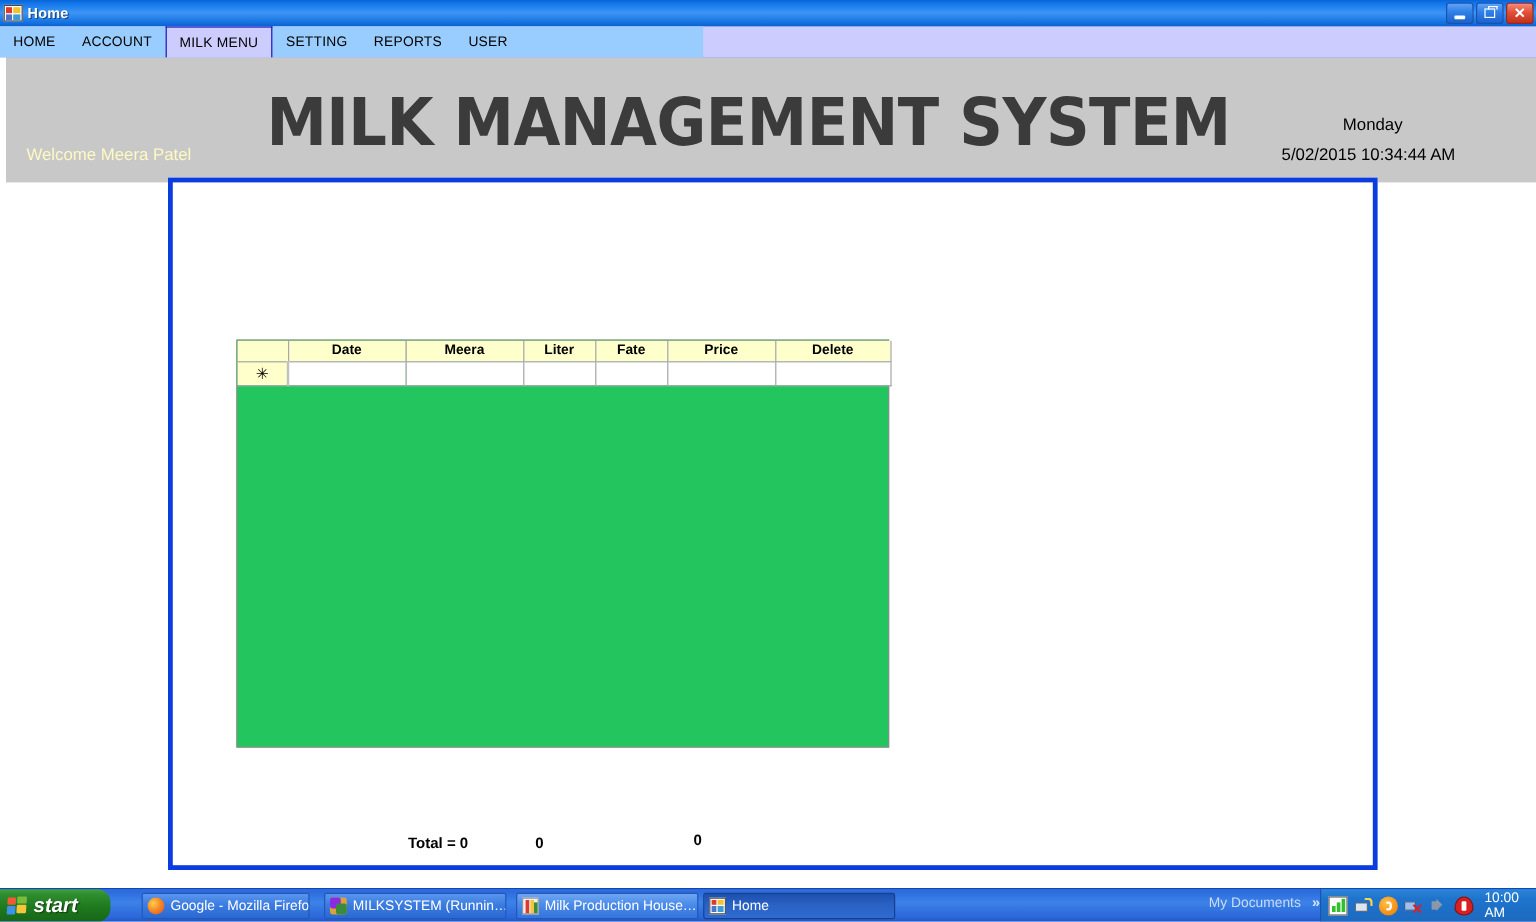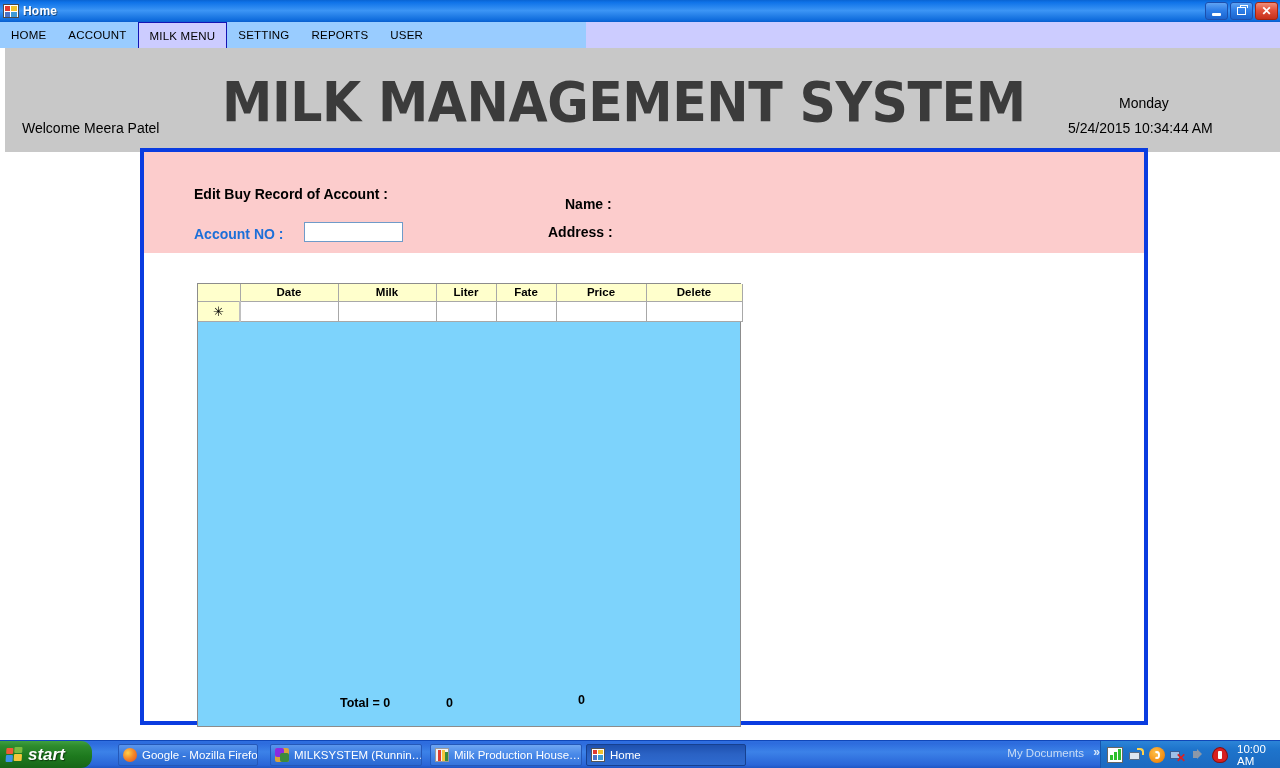--- a/index.html
+++ b/index.html
@@ -82,21 +82,21 @@
 
   .app-title{
     position:absolute;left:222px;top:70px;width:850px;height:64px;
     font-family:"DejaVu Sans", sans-serif;
     font-weight:bold;font-size:55px;color:#3B3B3B;
     letter-spacing:-0.5px;line-height:64px;
     transform:scaleX(0.92);transform-origin:left center;
     white-space:nowrap;
   }
   .welcome{
-    position:absolute;left:22px;top:120px;font-size:14px;color:#000000;
+    position:absolute;left:22px;top:120px;font-size:14px;color:#fef9c3;
   }
   .daylabel{position:absolute;left:1119px;top:95px;font-size:14px;color:#000;}
   .datelabel{position:absolute;left:1068px;top:120px;font-size:14px;color:#000;}
 
   
   .formwin{
     position:absolute;left:140px;top:148px;width:1008px;height:577px;
     border:4px solid #0A3CE0;background:#FFFFFF;box-sizing:border-box;
   }
   .pinkpanel{
@@ -108,22 +108,22 @@
     position:absolute;left:160px;top:70px;width:99px;height:20px;
     border:1px solid #6F9BC9;background:#FFFFFF;box-sizing:border-box;
     font-size:12px;padding:1px 3px;font-family:"Liberation Sans",sans-serif;
     outline:none;
   }
   .pp-name{position:absolute;left:421px;top:44px;font-size:14px;font-weight:bold;color:#000;}
   .pp-address{position:absolute;left:404px;top:72px;font-size:14px;font-weight:bold;color:#000;}
 
   
   .grid{
-    position:absolute;left:53px;top:131px;width:544px;height:444px;
-    border:1px solid #8C8C8C;background:#7dd3fc;box-sizing:border-box;
+    position:absolute;left:53px;top:131px;width:544px;height:340px;
+    border:1px solid #8C8C8C;background:#22c55e;box-sizing:border-box;
   }
   .grid table{border-collapse:collapse;width:100%;table-layout:fixed;}
   .grid th{
     height:17px;background:#FFFFCC;border-right:1px solid #A8A8A8;
     border-bottom:1px solid #A8A8A8;
     font-size:11.5px;font-weight:bold;color:#000;text-align:center;
     padding:0;box-sizing:border-box;
   }
   .grid th.rowhdr{border-right:1px solid #A8A8A8;}
   .grid td{
@@ -240,48 +240,41 @@
     </div>
   </div>
 
   <div class="appbg"></div>
   <div class="appbg-white"></div>
   <div class="appbg-left"></div>
 
   <div class="app-title">MILK MANAGEMENT SYSTEM</div>
   <div class="welcome">Welcome Meera Patel</div>
   <div class="daylabel">Monday</div>
-  <div class="datelabel">5/24/2015 10:34:44 AM</div>
+  <div class="datelabel">5/02/2015 10:34:44 AM</div>
 
   <div class="formwin">
 
-    <div class="pinkpanel">
-      <div class="pp-title">Edit Buy Record of Account :</div>
-      <div class="pp-acctlabel">Account NO :</div>
-      <input class="pp-acctinput" type="text" value="" style="">
-      <div class="pp-name">Name :</div>
-      <div class="pp-address">Address :</div>
-    </div>
 
     <div class="grid">
       <table>
         <colgroup>
           <col style="width:42px">
             <col style="width:98px">
             <col style="width:98px">
           <col style="width:60px">
             <col style="width:60px">
             <col style="width:90px">
             <col style="width:96px">
         </colgroup>
         <thead>
           <tr>
             <th class="rowhdr"></th>
             <th>Date</th>
-            <th>Milk</th>
+            <th>Meera</th>
             <th>Liter</th>
             <th>Fate</th>
             <th>Price</th>
             <th>Delete</th>
           </tr>
         </thead>
         <tbody>
           <tr>
             <td class="rowhdr">✳</td>
             <td></td>

